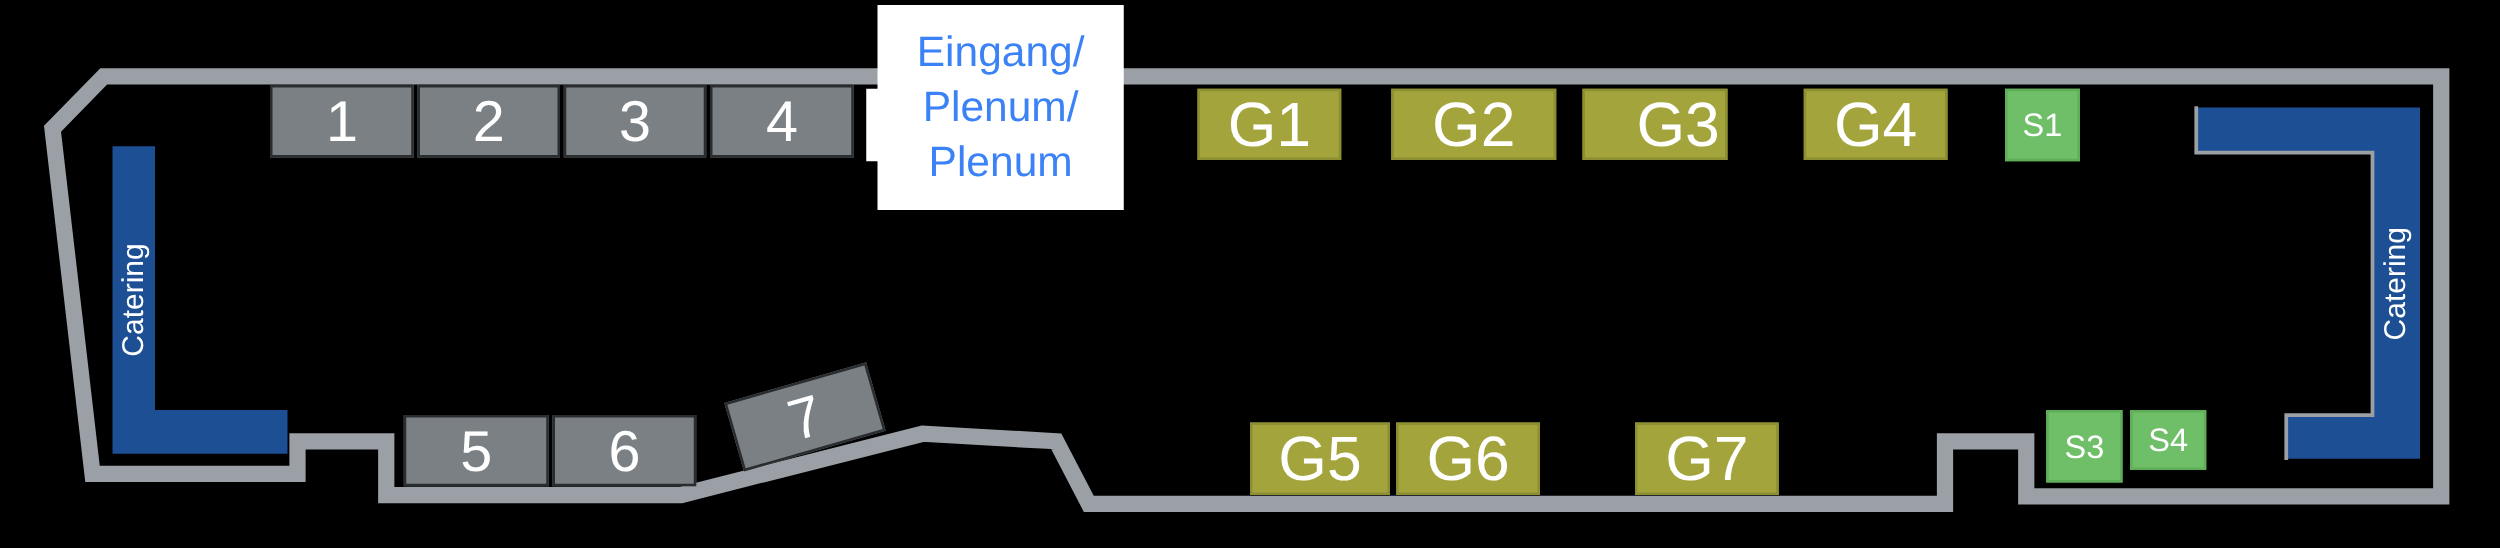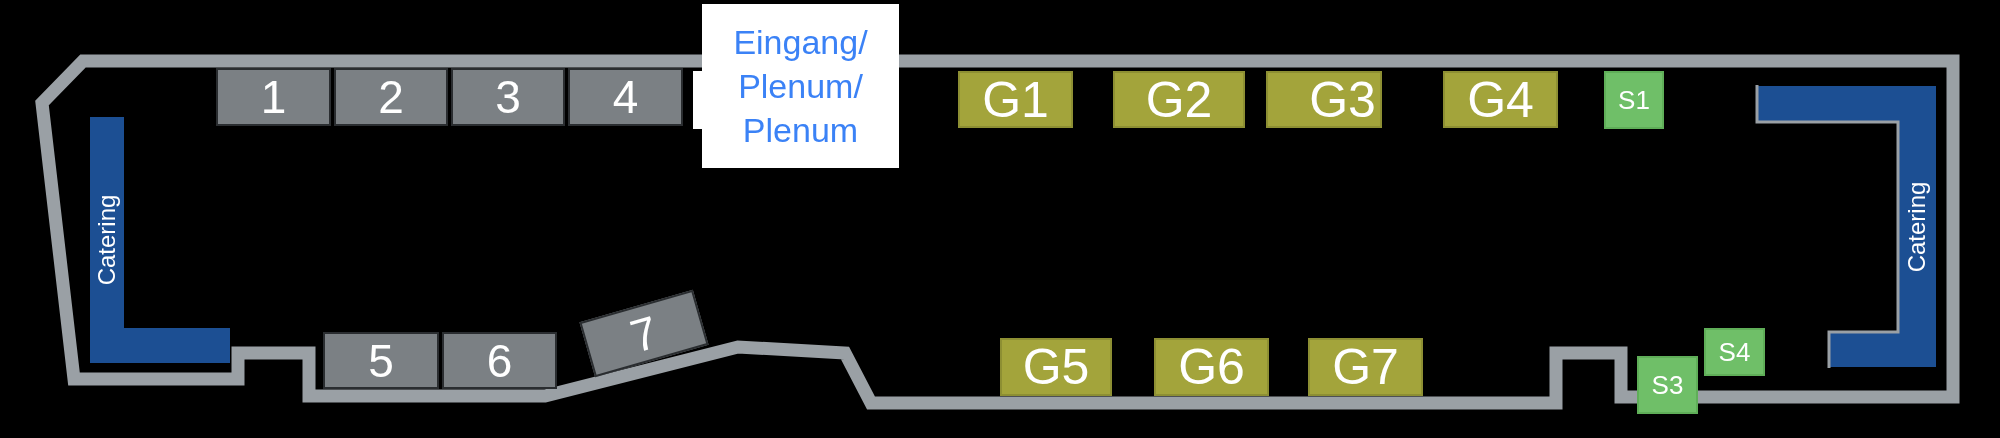--- a/index.html
+++ b/index.html
@@ -60,24 +60,24 @@
       <div class="booth booth-gray" style="left: 451px; top: 68px; width: 114px; height: 58px;">3</div>
       <div class="booth booth-gray" style="left: 568px; top: 68px; width: 115px; height: 58px;">4</div>
       <div class="booth booth-gray" style="left: 323px; top: 332px; width: 116px; height: 57px;">5</div>
       <div class="booth booth-gray" style="left: 442px; top: 332px; width: 115px; height: 57px;">6</div>
       <div class="booth booth-gray" style="left: 585px; top: 305px; width: 118px; height: 57px; transform: rotate(-16deg);">7</div>
       <div class="booth booth-olive" style="left: 958px; top: 71px; width: 115px; height: 57px;">G1</div>
       <div class="booth booth-olive" style="left: 1113px; top: 71px; width: 132px; height: 57px;">G2</div>
       <div class="booth booth-olive" style="left: 1266px; top: 71px; width: 116px; height: 57px; padding-left: 37px;">G3</div>
       <div class="booth booth-olive" style="left: 1419px; top: 71px; width: 115px; height: 57px; margin-left: 24px;">G4</div>
       <div class="booth booth-olive" style="left: 1000px; top: 338px; width: 112px; height: 58px;">G5</div>
-      <div class="booth booth-olive" style="left: 1154px; top: 338px; width: 115px; height: 58px;">G6</div>
+      <div class="booth booth-olive" style="left: 1117px; top: 338px; width: 115px; height: 58px;">G6</div>
       <div class="booth booth-olive" style="left: 1308px; top: 338px; width: 115px; height: 58px;">G7</div>
       <div class="booth booth-green" style="left: 1604px; top: 71px; width: 60px; height: 58px;">S1</div>
-      <div class="booth booth-green" style="left: 1637px; top: 328px; width: 61px; height: 58px; margin-top: 28px;">S3</div>
+      <div class="booth booth-green" style="left: 1637px; top: 328px; width: 61px; height: 58px;">S3</div>
       <div class="booth booth-green" style="left: 1704px; top: 328px; width: 61px; height: 48px;">S4</div>
     </div>
 
   <div class="white-sliver"></div>
 
   <div class="entrance-box">
     <span>Eingang/</span>
     <span>Plenum/</span>
     <span>Plenum</span>
   </div>

